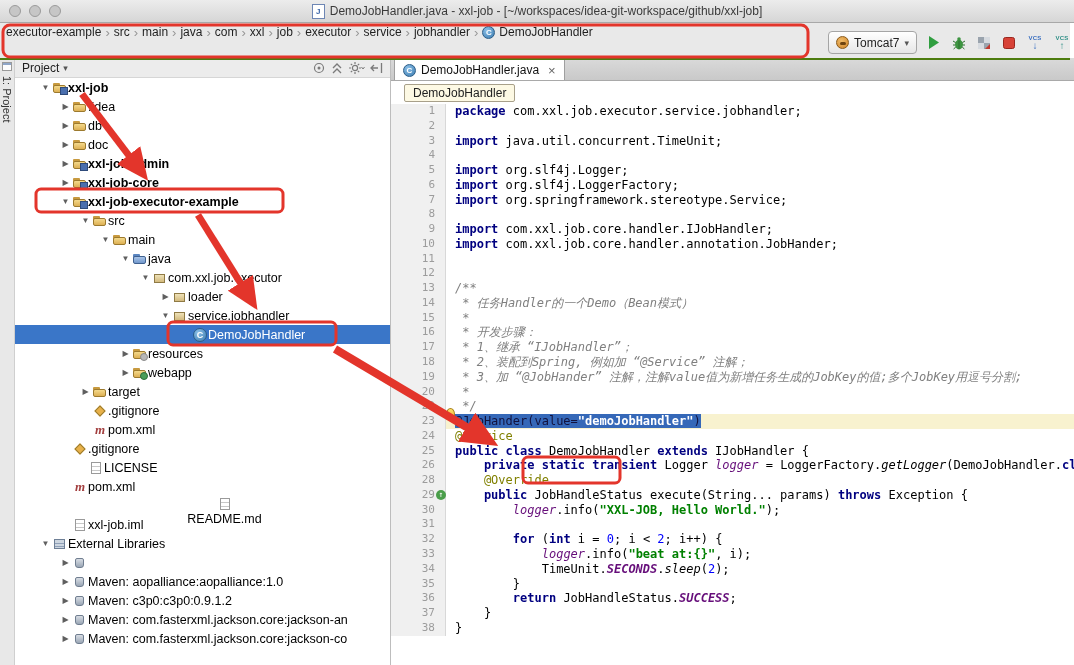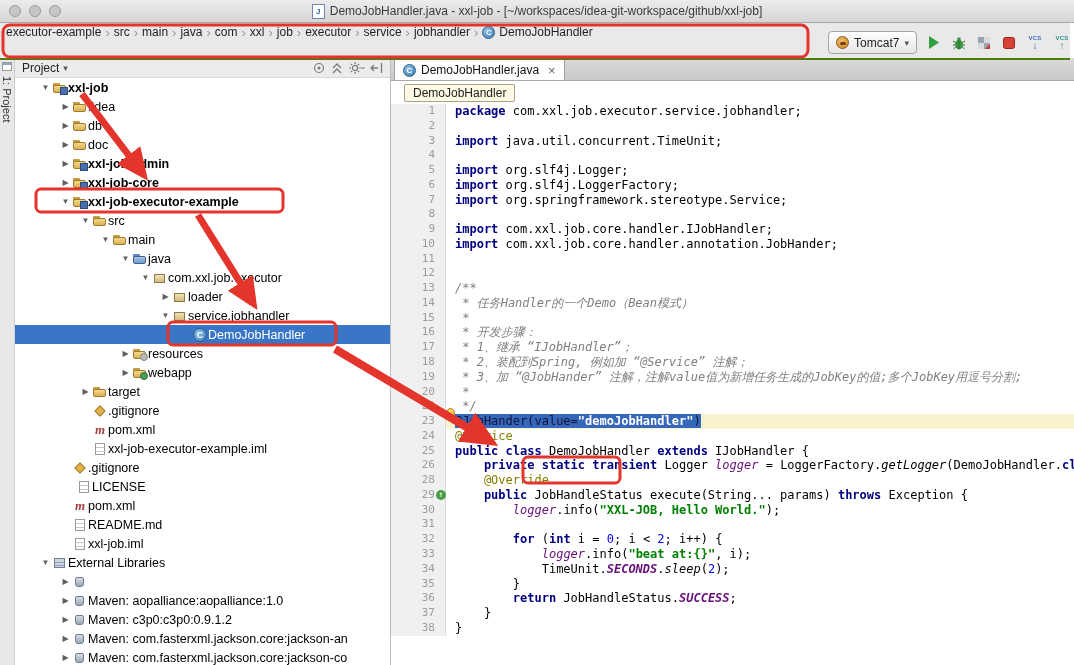--- a/index.html
+++ b/index.html
@@ -364,41 +364,36 @@
         <div class="row" style="padding-left: 64px;">
           <span class="arrow"></span>
           <span class="ticon i-gitfile"></span>
           <span class="lbl">.gitignore</span>
         </div>
         <div class="row" style="padding-left: 64px;">
           <span class="arrow"></span>
           <span class="ticon i-maven">m</span>
           <span class="lbl">pom.xml</span>
         </div>
-        <div class="row" style="padding-left: 64px;">
-          <span class="arrow"></span>
-          <span class="ticon i-file"></span>
-          <span class="lbl">xxl-job-executor-example.iml</span>
-        </div>
         <div class="row" style="padding-left: 44px;">
           <span class="arrow"></span>
           <span class="ticon i-gitfile"></span>
           <span class="lbl">.gitignore</span>
         </div>
-        <div class="row" style="padding-left: 48px;">
+        <div class="row" style="padding-left: 60px;">
           <span class="arrow"></span>
           <span class="ticon i-file"></span>
           <span class="lbl">LICENSE</span>
         </div>
         <div class="row" style="padding-left: 44px;">
           <span class="arrow"></span>
           <span class="ticon i-maven">m</span>
           <span class="lbl">pom.xml</span>
         </div>
-        <div class="row" style="padding-left: 44px;">
+        <div class="row" style="padding-left: 44px; flex-direction: column;">
           <span class="arrow"></span>
           <span class="ticon i-file"></span>
           <span class="lbl">README.md</span>
         </div>
         <div class="row" style="padding-left: 44px;">
           <span class="arrow"></span>
           <span class="ticon i-file"></span>
           <span class="lbl">xxl-job.iml</span>
         </div>
         <div class="row" style="padding-left: 24px;">

